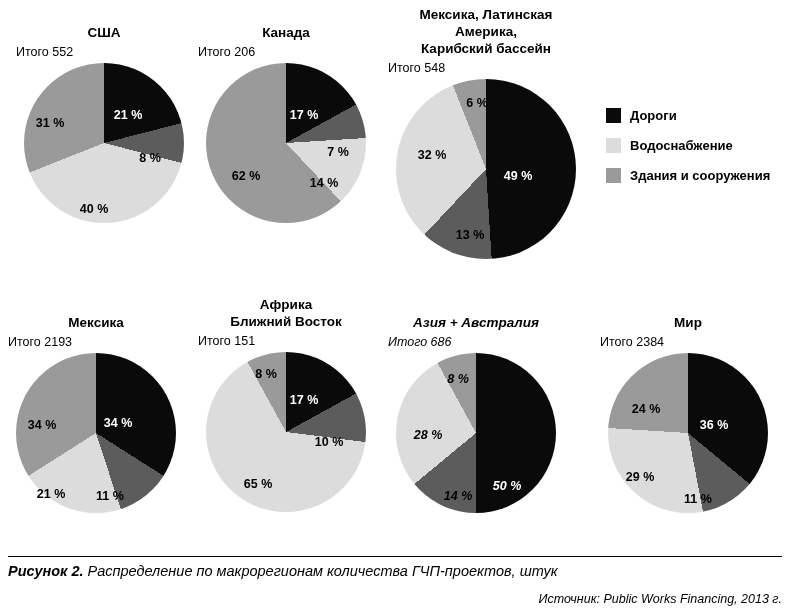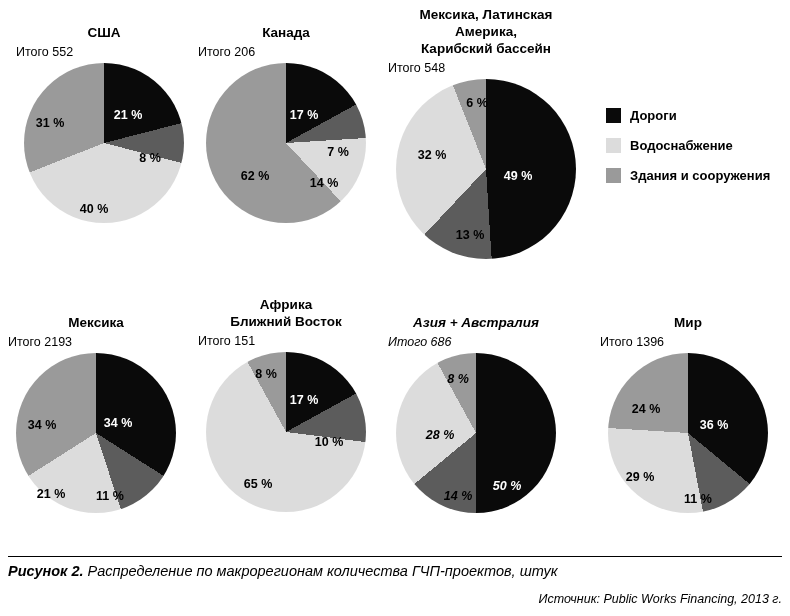--- a/index.html
+++ b/index.html
@@ -120,21 +120,21 @@
 
 <div class="chart-cell" style="left:198px; top:24px; width:176px;">
   <div class="chart-title">Канада</div>
   <div class="chart-total">Итого 206</div>
   <div class="pie-wrap" style="width:176px; height:176px;">
     <div class="pie" style="width:160px;height:160px;margin-left:8px;
       background: conic-gradient(#0a0a0a 0deg 61.2deg, #5c5c5c 61.2deg 86.4deg, #dcdcdc 86.4deg 136.8deg, #9a9a9a 136.8deg 360deg);"></div>
     <div class="slice-label on-dark" style="left:106px; top:52px;">17 %</div>
     <div class="slice-label on-light" style="left:140px; top:89px;">7 %</div>
     <div class="slice-label on-light" style="left:126px; top:120px;">14 %</div>
-    <div class="slice-label on-light" style="left:57px; top:113px;">62 %</div>
+    <div class="slice-label on-light" style="left:48px; top:113px;">62 %</div>
   </div>
 </div>
 
 <div class="chart-cell" style="left:388px; top:6px; width:196px;">
   <div class="chart-title">Мексика, Латинская Америка,
 Карибский бассейн</div>
   <div class="chart-total">Итого 548</div>
   <div class="pie-wrap" style="width:196px; height:186px;">
     <div class="pie" style="width:180px;height:180px;margin-left:8px;
       background: conic-gradient(#0a0a0a 0deg 176.4deg, #5c5c5c 176.4deg 223.2deg, #dcdcdc 223.2deg 338.4deg, #9a9a9a 338.4deg 360deg);"></div>
@@ -188,28 +188,28 @@
 </div>
 
 <div class="chart-cell" style="left:388px; top:314px; width:176px;font-style:italic;">
   <div class="chart-title">Азия + Австралия</div>
   <div class="chart-total">Итого 686</div>
   <div class="pie-wrap" style="width:176px; height:176px;">
     <div class="pie" style="width:160px;height:160px;margin-left:8px;
       background: conic-gradient(#0a0a0a 0deg 180deg, #5c5c5c 180deg 230.4deg, #dcdcdc 230.4deg 331.2deg, #9a9a9a 331.2deg 360deg);"></div>
     <div class="slice-label on-dark" style="left:119px; top:93px;margin-top:40px;">50 %</div>
     <div class="slice-label on-light" style="left:70px; top:143px;">14 %</div>
-    <div class="slice-label on-light" style="left:52px; top:82px;">28 %</div>
+    <div class="slice-label on-light" style="left:40px; top:82px;">28 %</div>
     <div class="slice-label on-light" style="left:70px; top:26px;">8 %</div>
   </div>
 </div>
 
 <div class="chart-cell" style="left:600px; top:314px; width:176px;">
   <div class="chart-title">Мир</div>
-  <div class="chart-total">Итого 1396</div>
+  <div class="chart-total">Итого 2384</div>
   <div class="pie-wrap" style="width:176px; height:176px;">
     <div class="pie" style="width:160px;height:160px;margin-left:8px;
       background: conic-gradient(#0a0a0a 0deg 129.6deg, #5c5c5c 129.6deg 169.2deg, #dcdcdc 169.2deg 273.6deg, #9a9a9a 273.6deg 360deg);"></div>
     <div class="slice-label on-dark" style="left:114px; top:72px;">36 %</div>
     <div class="slice-label on-light" style="left:98px; top:146px;">11 %</div>
     <div class="slice-label on-light" style="left:40px; top:124px;">29 %</div>
     <div class="slice-label on-light" style="left:46px; top:56px;">24 %</div>
   </div>
 </div>
 

